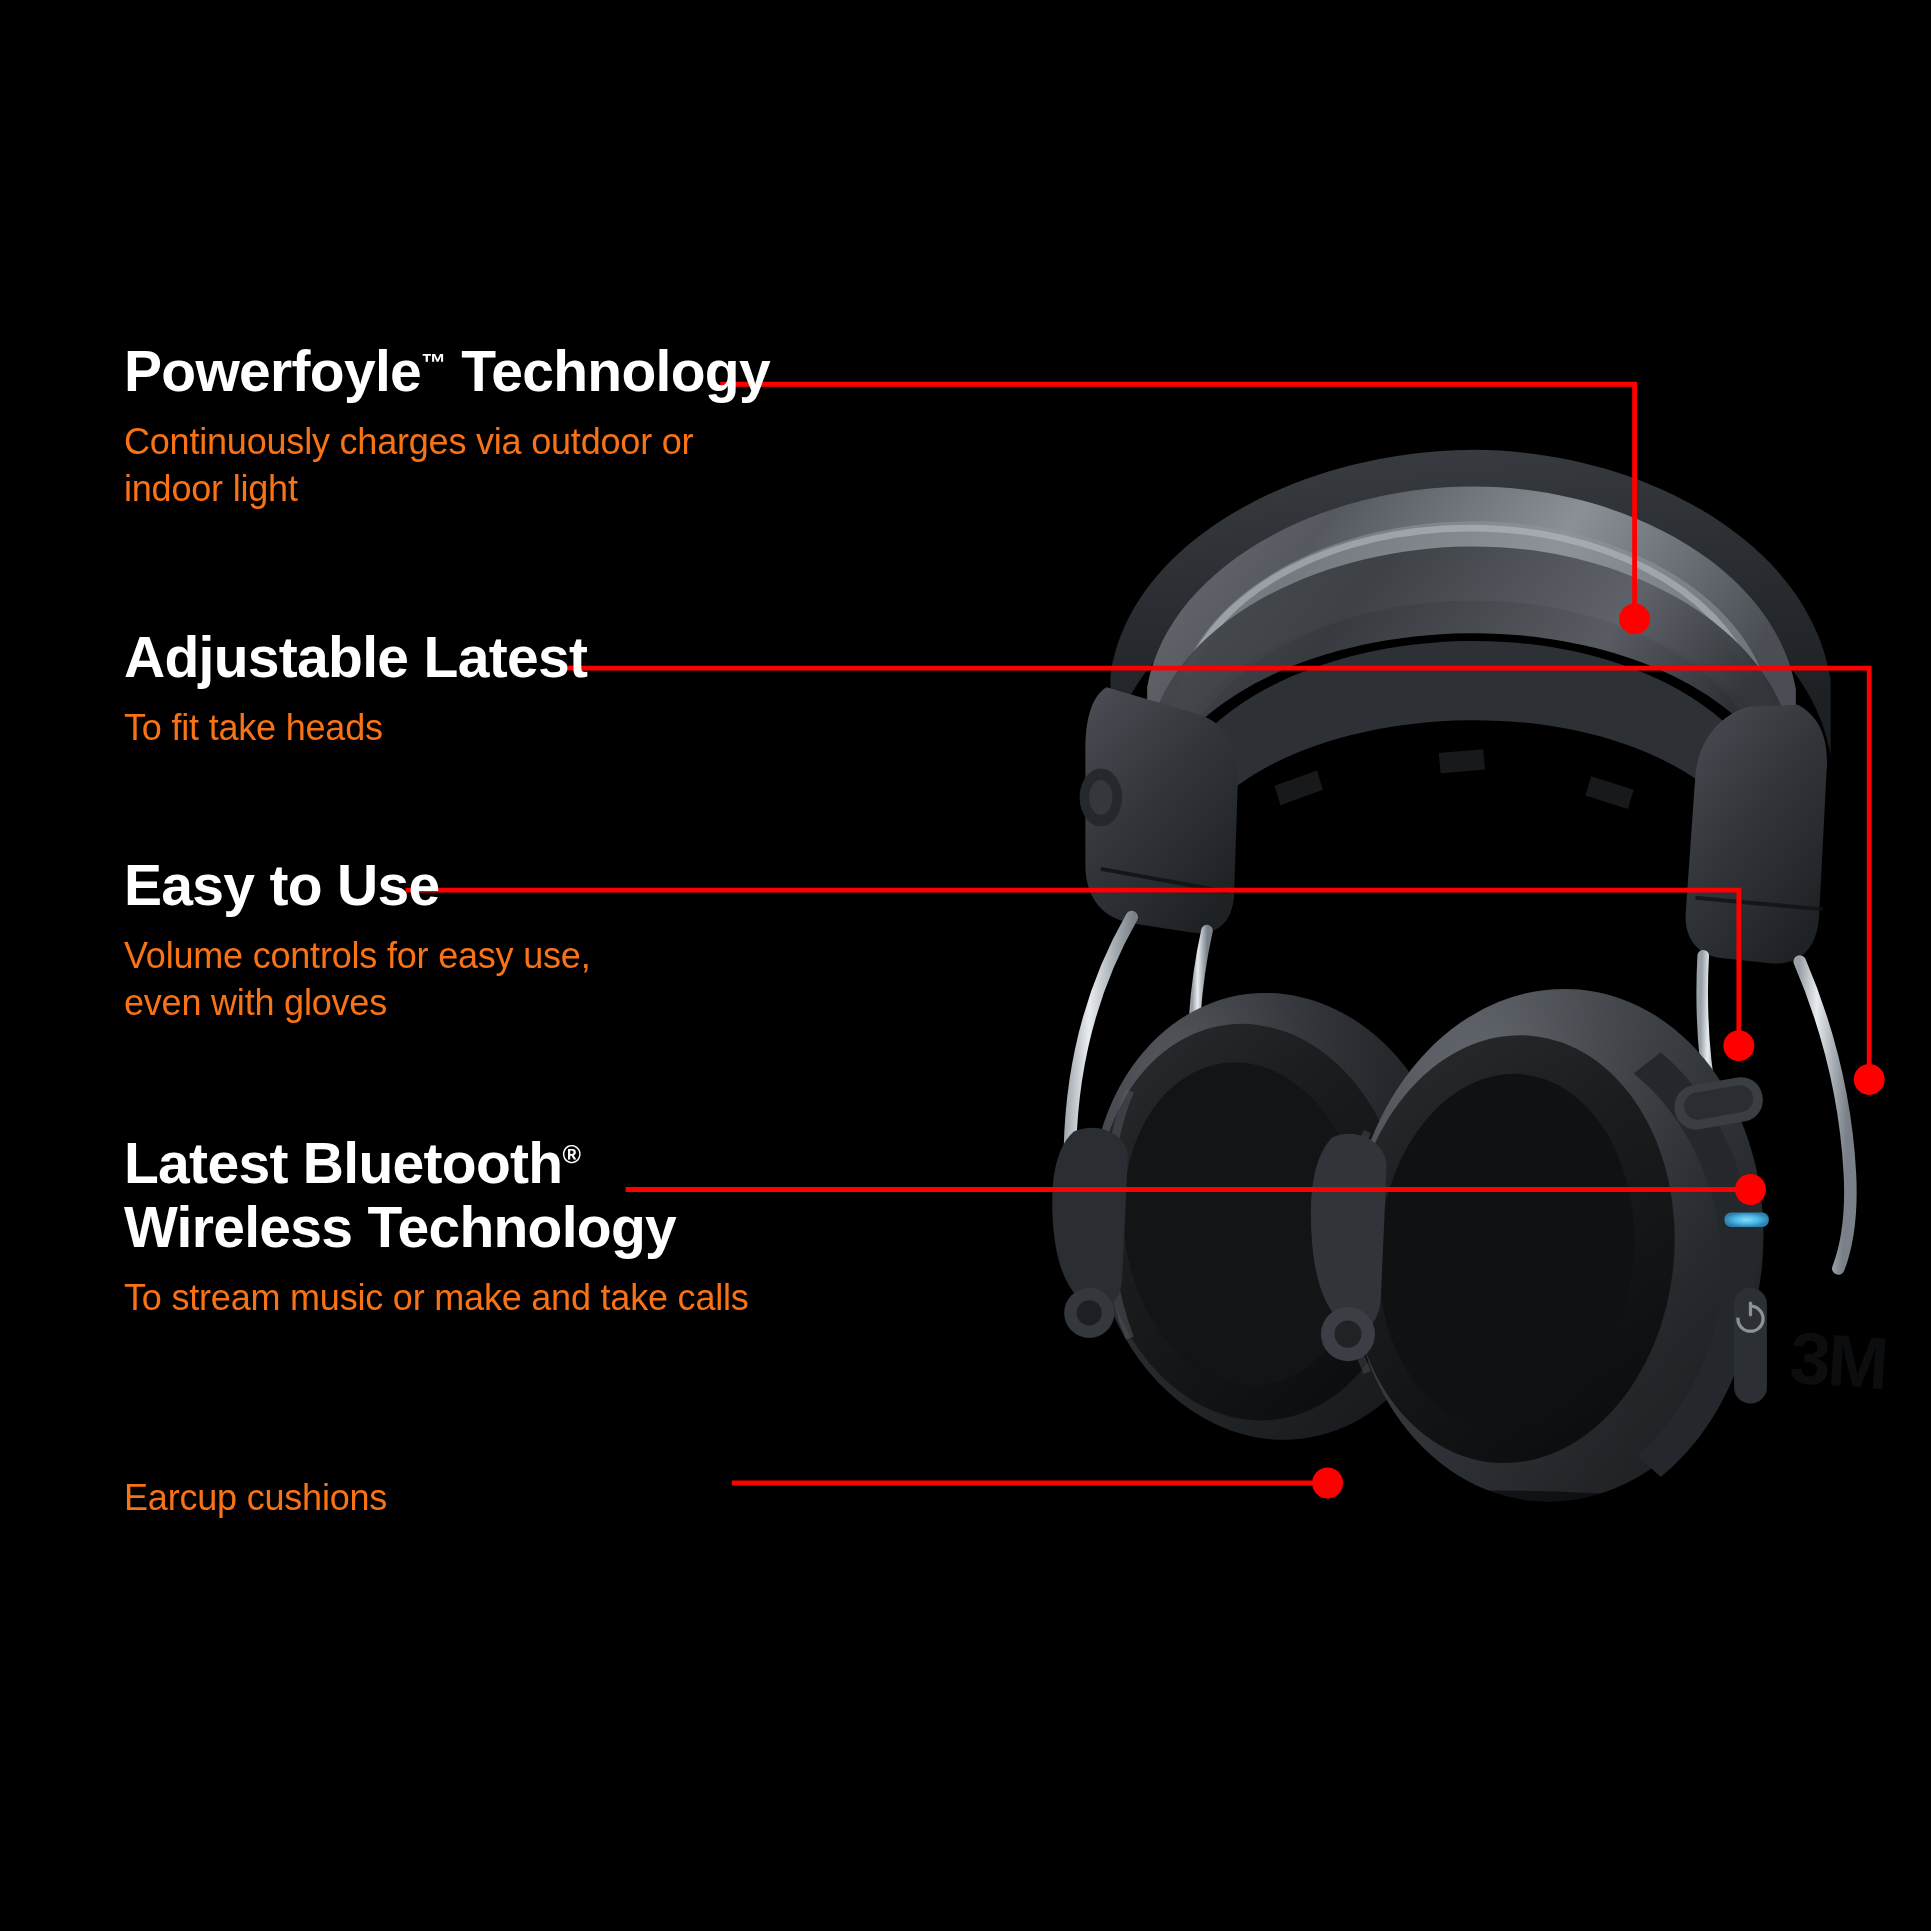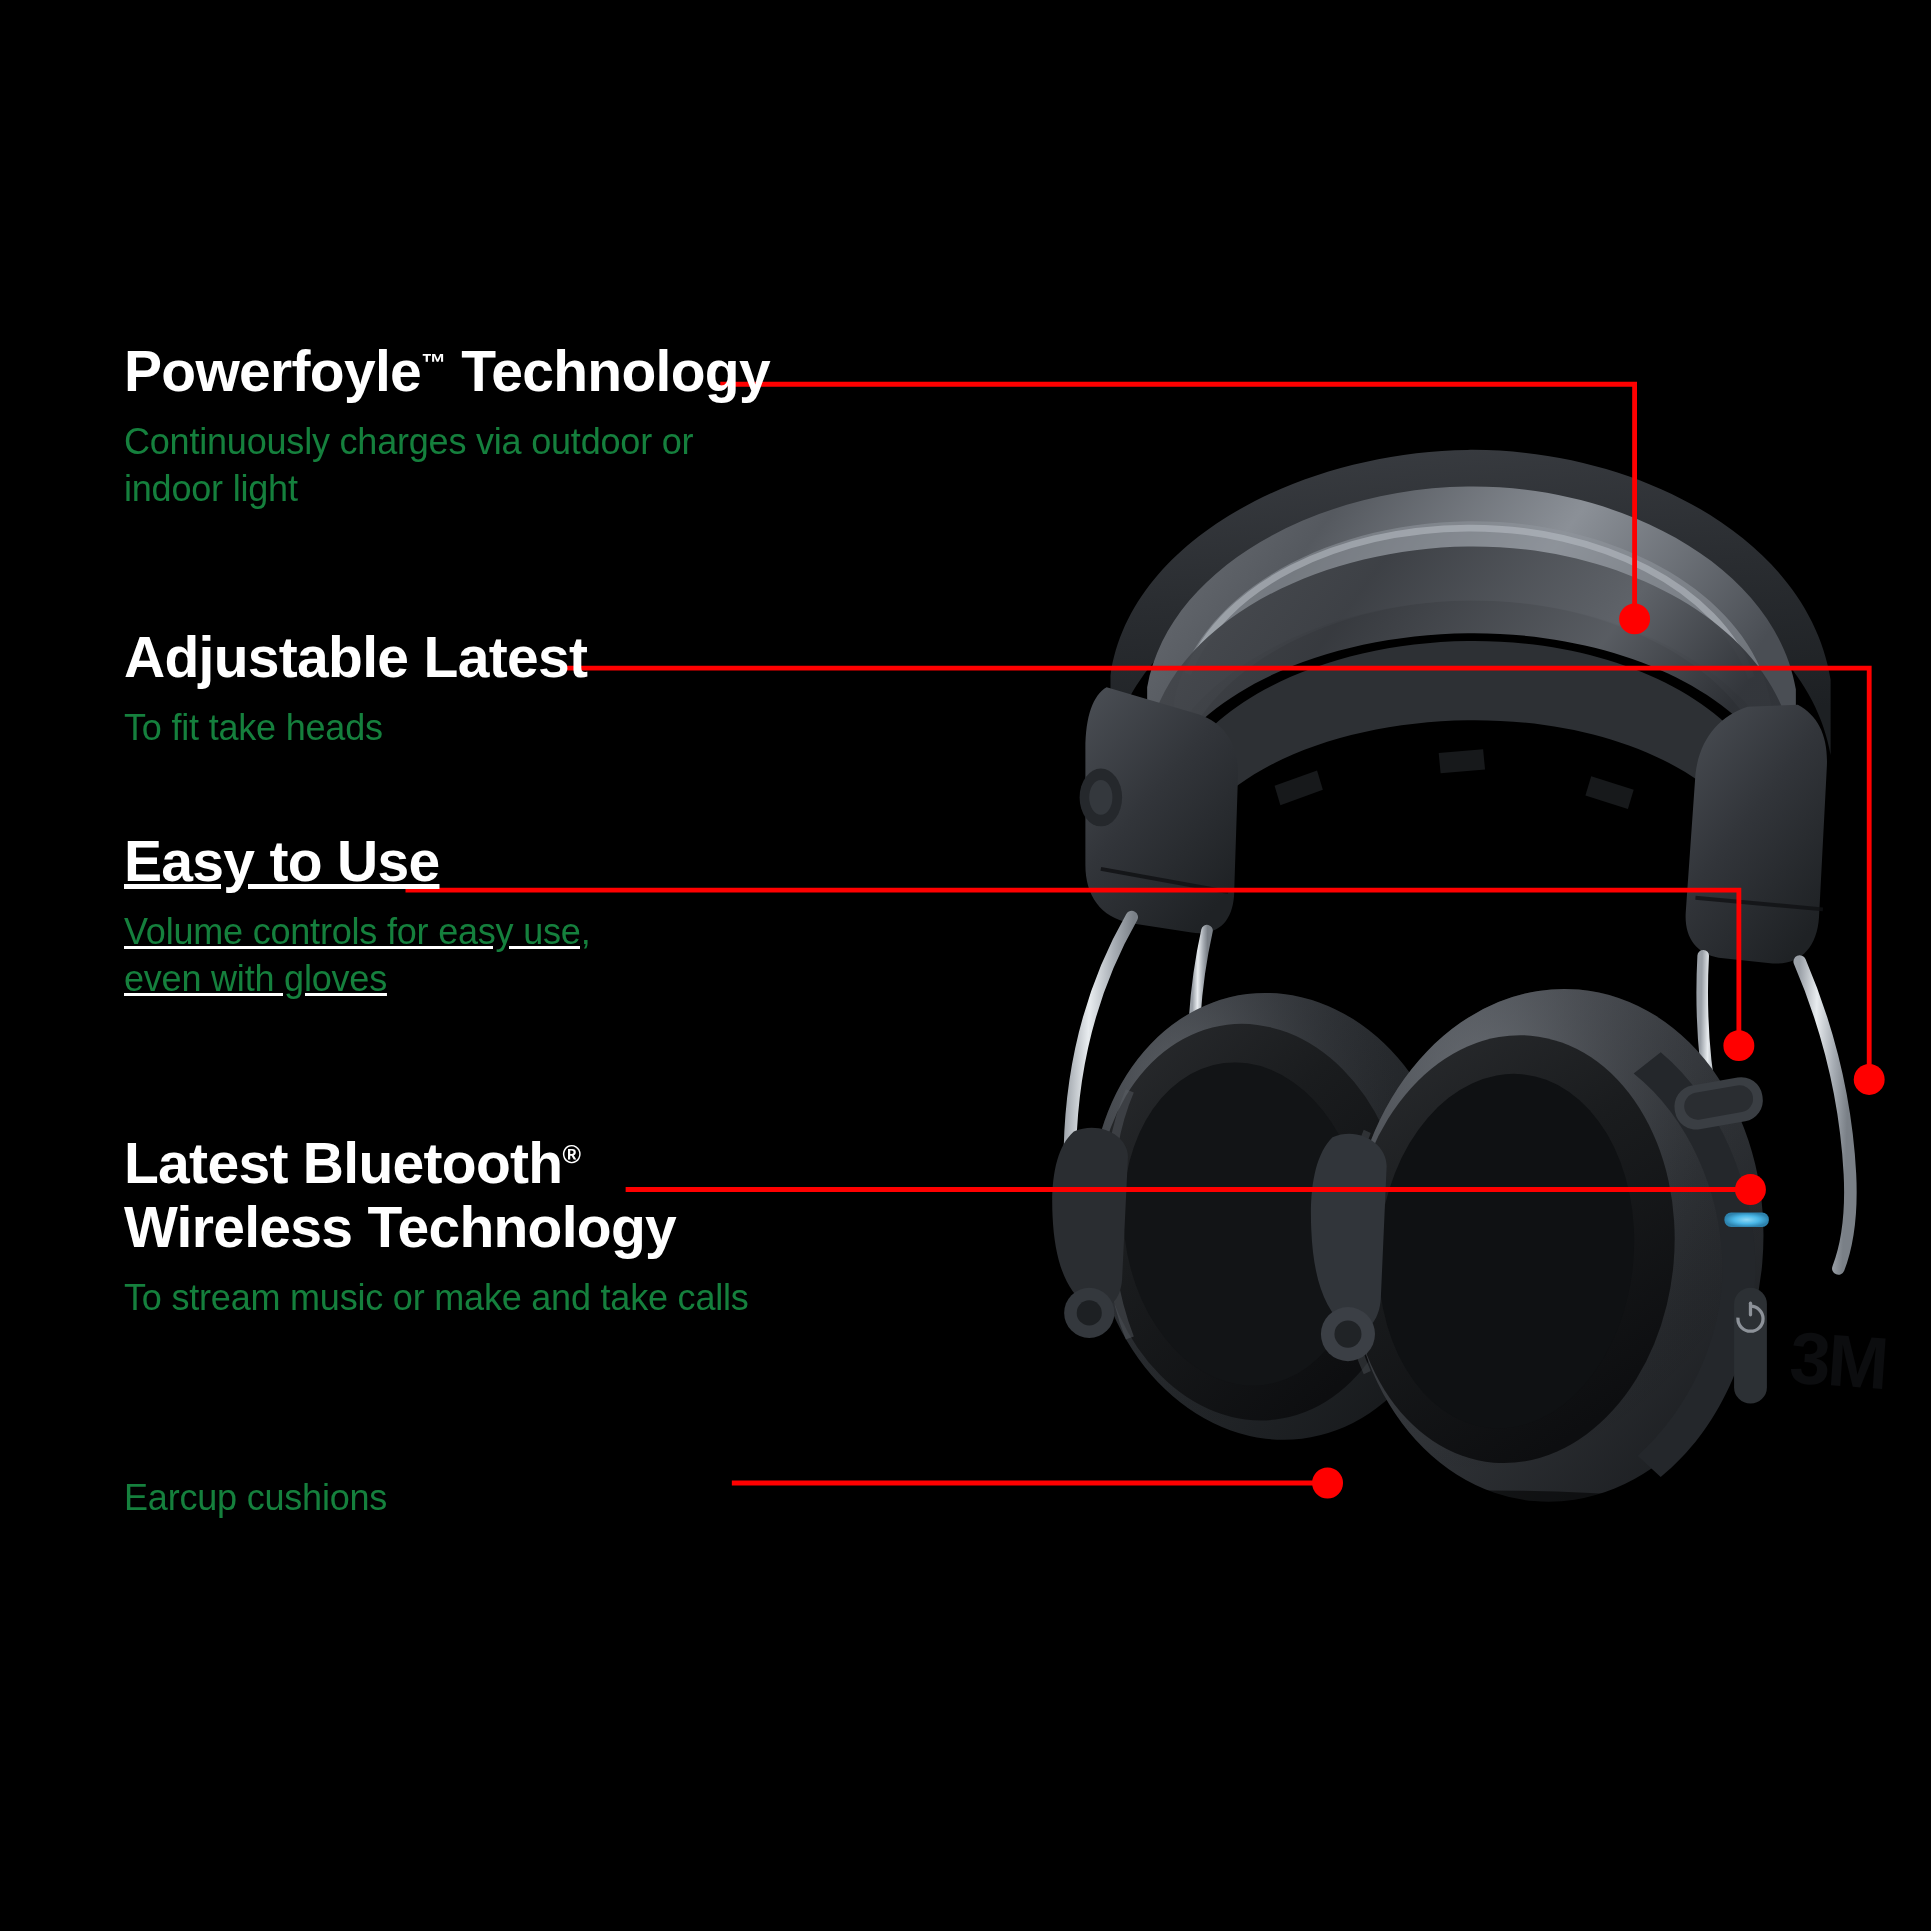--- a/index.html
+++ b/index.html
@@ -27,28 +27,28 @@
     vertical-align:super;
     line-height:0;
     font-weight:700;
     letter-spacing:0;
   }
   .feature p{
     margin:15.4px 0 0 0;
     font-size:36px;
     line-height:1.30;
     font-weight:400;
-    color:#15803d;
+    color:#f97316;
     letter-spacing:-0.2px;
     white-space:pre-line;
   }
 
   .f1{top:340px;}
   .f2{top:626px;}
-  .f3{top:830px;text-decoration:underline;}
+  .f3{top:854px;}
   .f4{top:1132px;}
   .f5{top:1460px;}
 
   
   .leaders{position:absolute;left:0;top:0;width:1931px;height:1931px;pointer-events:none;}
 
   
   .product{position:absolute;left:985px;top:415px;width:946px;height:1149px;}
   .product svg{display:block;width:100%;height:100%;}
 </style>

